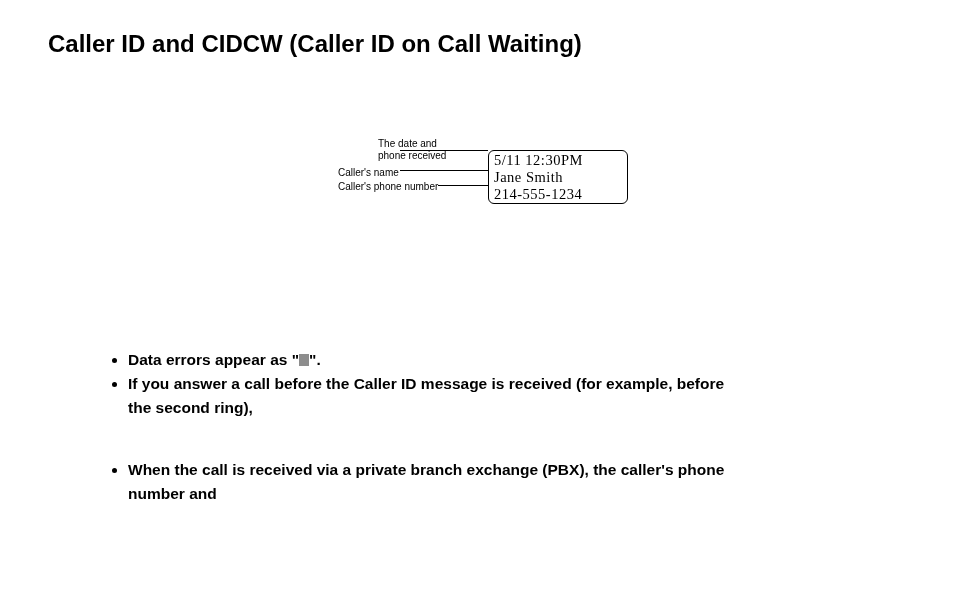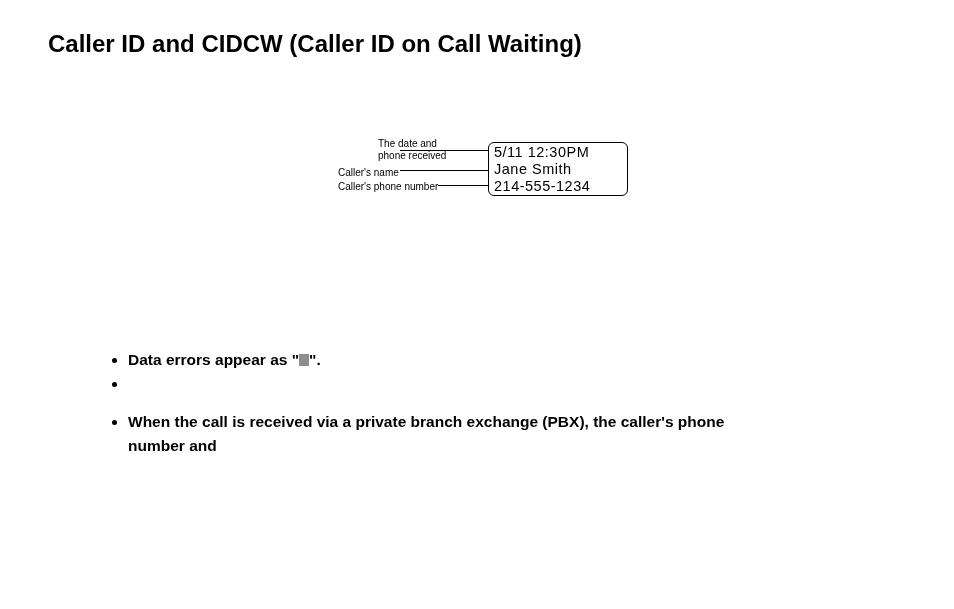--- a/index.html
+++ b/index.html
@@ -54,28 +54,28 @@
   }
   .label-phone {
     position: absolute;
     left: 0;
     top: 43px;
     width: 110px;
   }
   .display-box {
     position: absolute;
     left: 150px;
-    top: 4px;
+    top: 12px;
     width: 140px;
     height: 54px;
     border: 1px solid #000;
     border-radius: 6px;
     padding: 1px 5px 0 5px;
     box-sizing: border-box;
-    font-family: Liberation Sans, sans-serif;
+    font-family: Liberation Serif, serif;
     font-size: 14.5px;
     line-height: 17px;
     letter-spacing: 0.5px;
     font-weight: 500;
     white-space: pre;
     overflow: hidden;
   }
   .leader {
     position: absolute;
     background: #000;
@@ -142,20 +142,21 @@
 <span>Jane Smith</span>
 <span>214-555-1234</span></div>
   </div>
 
   <div class="bullets">
     <ul>
       <li>
         <span>Data errors appear as "</span><span class="err-block"></span><span>".</span>
       </li>
       <li>
+        <span>If you answer a call before the Caller ID message is received (for example, before the second ring),</span>
         <div class="gap"></div>
       </li>
       <li>
         <span>When the call is received via a private branch exchange (PBX), the caller's phone number and</span>
       </li>
     </ul>
   </div>
 
 </div>
 

